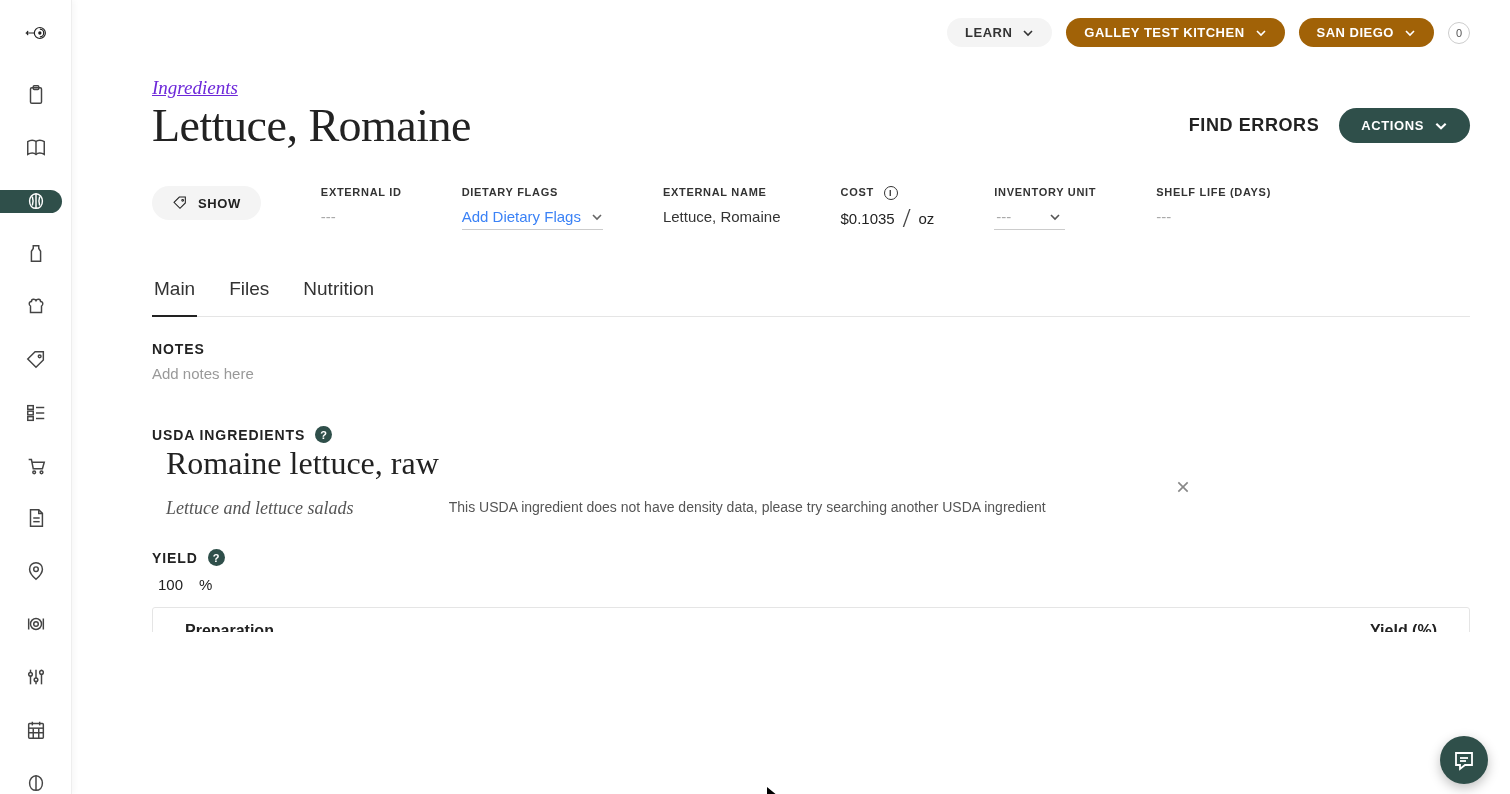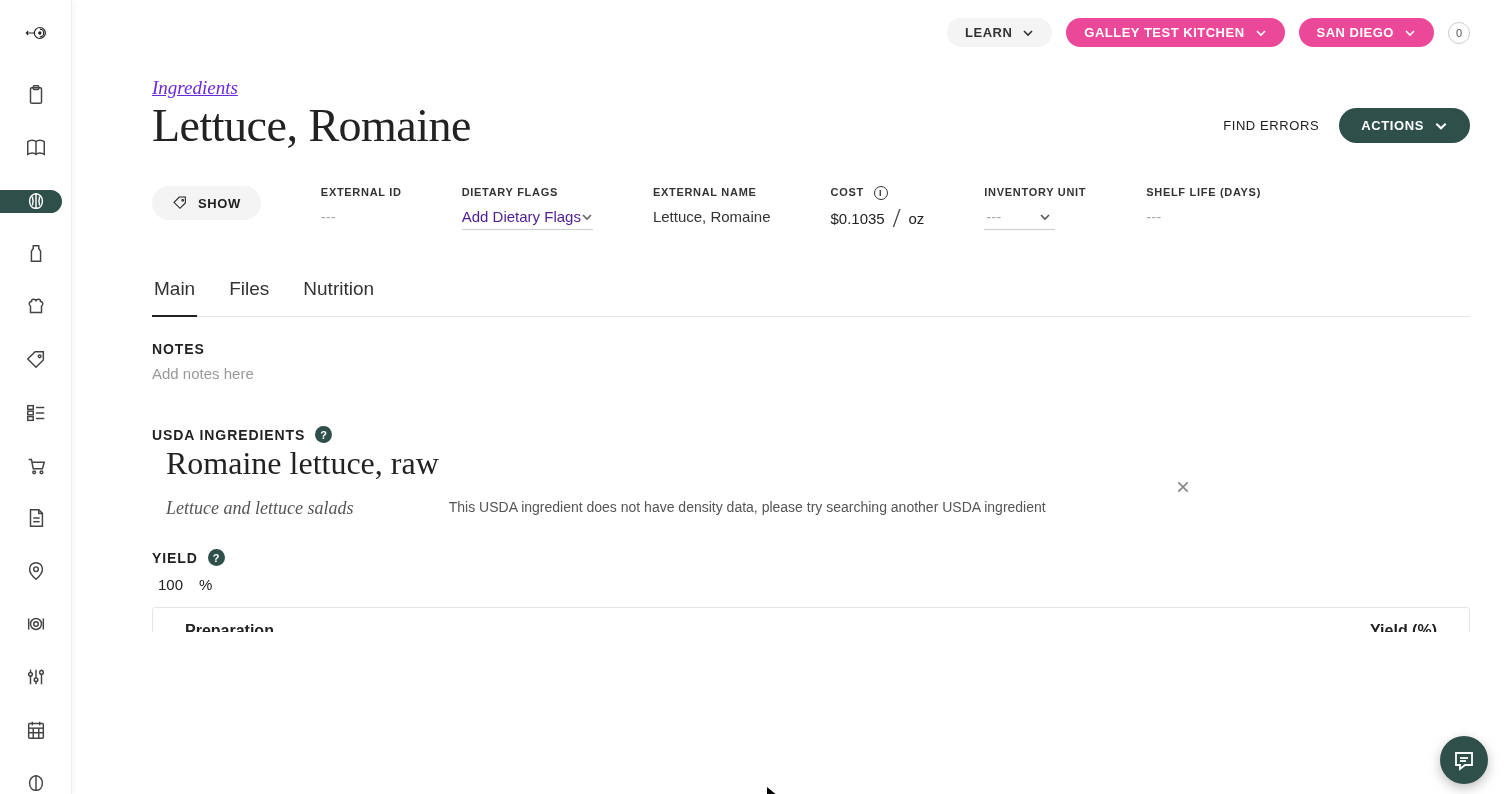--- a/index.html
+++ b/index.html
@@ -6,37 +6,37 @@
 body { font-family: -apple-system, BlinkMacSystemFont, "Segoe UI", Helvetica, Arial, sans-serif; background: #fff; color: #222; width: 1510px; height: 794px; overflow: hidden; position: relative; }
 .sidebar { position: fixed; left: 0; top: 0; bottom: 0; width: 72px; background: #fff; border-right: 1px solid #eee; box-shadow: 2px 0 6px rgba(0,0,0,0.04); display: flex; flex-direction: column; align-items: center; padding-top: 22px; gap: 30px; z-index: 10; }
 .sidebar .logo { width: 40px; height: 30px; display: flex; align-items: center; justify-content: center; margin-bottom: 10px; }
 .sidebar .nav-item { width: 48px; height: 36px; display: flex; align-items: center; justify-content: center; cursor: pointer; color: #444; border-radius: 0 18px 18px 0; }
 .sidebar .nav-item.active { background: #2f4f4a; color: #fff; width: 62px; margin-left: -10px; padding-left: 10px; }
 .sidebar svg { width: 22px; height: 22px; }
 .main { margin-left: 72px; padding: 18px 40px 40px 80px; height: 632px; overflow-y: auto; }
 .topbar { display: flex; justify-content: flex-end; align-items: center; gap: 14px; margin-bottom: 30px; }
 .pill { display: inline-flex; align-items: center; gap: 10px; border-radius: 18px; padding: 7px 18px; font-size: 13px; font-weight: 700; letter-spacing: 0.5px; cursor: pointer; }
 .pill.learn { background: #f4f4f4; color: #333; }
-.pill.brown { background: #ec4899; color: #fff; }
+.pill.brown { background: #a16207; color: #fff; }
 .pill svg { width: 12px; height: 12px; }
 .circle-badge { width: 22px; height: 22px; border-radius: 50%; border: 1px solid #ccc; display: flex; align-items: center; justify-content: center; font-size: 11px; color: #555; cursor: pointer; }
 .breadcrumb { font-family: Georgia, "Times New Roman", serif; font-style: italic; font-size: 19px; color: #6d28d9; text-decoration: underline; cursor: pointer; margin-bottom: 2px; }
 .title-row { display: flex; justify-content: space-between; align-items: center; margin-bottom: 34px; }
 .page-title { font-family: Georgia, "Times New Roman", serif; font-size: 46px; font-weight: 400; color: #222; letter-spacing: -0.5px; }
 .title-actions { display: flex; align-items: center; gap: 20px; }
-.find-errors { font-size: 13px; font-weight: 400; letter-spacing: 0.6px; color: #222; cursor: pointer; }
+.find-errors { font-size: 18px; font-weight: 700; letter-spacing: 0.6px; color: #222; cursor: pointer; }
 .actions-btn { background: #2f4f4a; color: #fff; border-radius: 20px; padding: 10px 22px; display: inline-flex; align-items: center; gap: 10px; font-size: 13px; font-weight: 700; letter-spacing: 0.6px; cursor: pointer; }
 .actions-btn svg { width: 14px; height: 14px; }
 .meta-row { display: flex; align-items: flex-start; gap: 60px; margin-bottom: 40px; flex-wrap: nowrap; }
 .show-btn { display: inline-flex; align-items: center; gap: 10px; background: #f4f4f4; border-radius: 18px; padding: 9px 20px; font-size: 13px; font-weight: 700; letter-spacing: 0.6px; cursor: pointer; }
 .show-btn svg { width: 16px; height: 16px; }
 .meta-field .label { font-size: 11px; font-weight: 700; letter-spacing: 0.7px; color: #333; margin-bottom: 10px; text-transform: uppercase; white-space: nowrap; }
 .meta-field .value { font-size: 15px; color: #333; }
 .meta-field .placeholder { font-size: 15px; color: #aaa; }
-.dietary-flags { display: inline-flex; align-items: center; color: #4c1d95; font-size: 15px; border-bottom: 1px solid #ccc; padding-bottom: 4px; cursor: pointer; }
+.dietary-flags { display: inline-flex; align-items: center; gap: 10px; color: #3b82f6; font-size: 15px; border-bottom: 1px solid #ccc; padding-bottom: 4px; cursor: pointer; }
 .dietary-flags svg { width: 12px; height: 12px; }
 .info-icon { width: 14px; height: 14px; border: 1.3px solid #333; border-radius: 50%; display: inline-flex; align-items: center; justify-content: center; font-size: 9px; font-weight: 700; margin-left: 6px; vertical-align: middle; }
 .cost-wrap .cost-row { display: flex; align-items: center; gap: 8px; font-size: 15px; }
 .cost-wrap .slash { font-size: 28px; color: #444; font-family: Georgia, serif; line-height: 0.6; }
 .inv-select { display: inline-flex; align-items: center; gap: 38px; border-bottom: 1px solid #ccc; padding: 0 4px 4px 2px; cursor: pointer; color: #aaa; font-size: 15px; }
 .inv-select svg { width: 12px; height: 12px; color: #555; }
 .tabs { display: flex; gap: 30px; border-bottom: 1px solid #e5e5e5; margin-bottom: 24px; }
 .tab { font-size: 19px; font-weight: 500; color: #333; padding: 8px 2px 16px; cursor: pointer; position: relative; }
 .tab.active::after { content: ""; position: absolute; left: 0; right: 0; bottom: -1px; height: 2px; background: #222; }
 .section-label { font-size: 14px; font-weight: 700; letter-spacing: 0.9px; margin-bottom: 8px; text-transform: uppercase; color: #222; }

